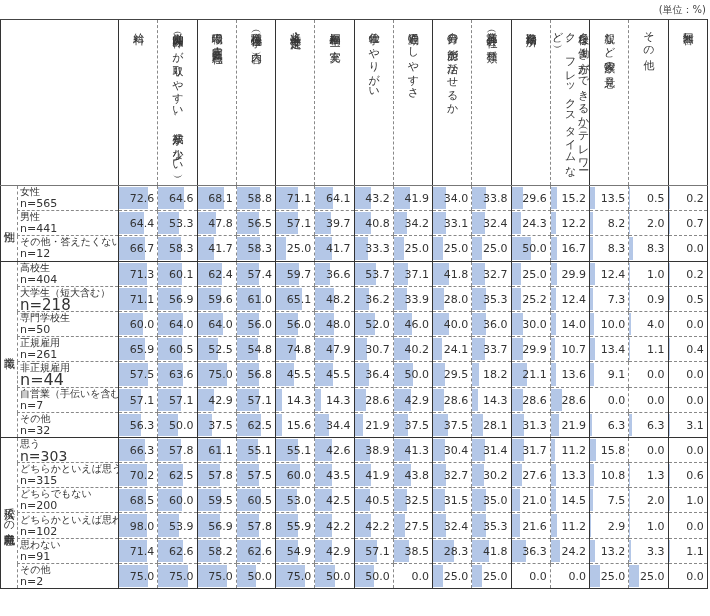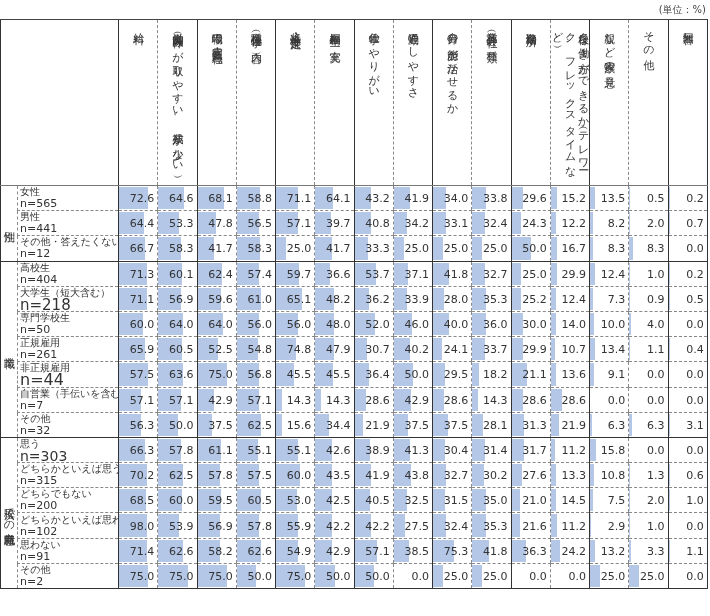--- a/index.html
+++ b/index.html
@@ -1049,21 +1049,21 @@
         <td class="val bl-solid">
           <div class="bar" style="width: 22.4175px; background: rgb(180, 199, 231);"></div>
           <span class="num">57.1</span>
         </td>
         <td class="val bl-dash">
           <div class="bar" style="width: 15.1151px; background: rgb(180, 199, 231);"></div>
           <span class="num">38.5</span>
         </td>
         <td class="val bl-solid">
           <div class="bar" style="width: 20.69px; background: rgb(180, 199, 231);"></div>
-          <span class="num">75.3</span>
+          <span class="num">28.3</span>
         </td>
         <td class="val bl-dash">
           <div class="bar" style="width: 16.4107px; background: rgb(180, 199, 231);"></div>
           <span class="num">41.8</span>
         </td>
         <td class="val bl-solid">
           <div class="bar" style="width: 14.2514px; background: rgb(180, 199, 231);"></div>
           <span class="num">36.3</span>
         </td>
         <td class="val bl-dash">

